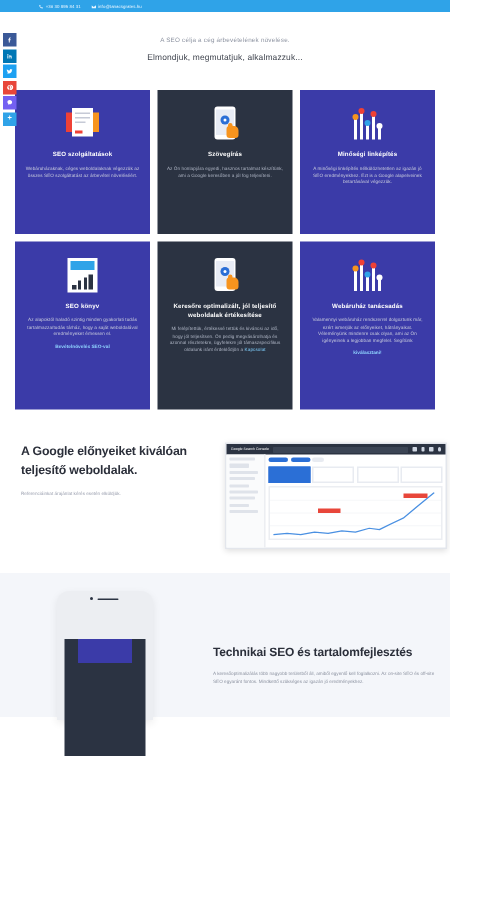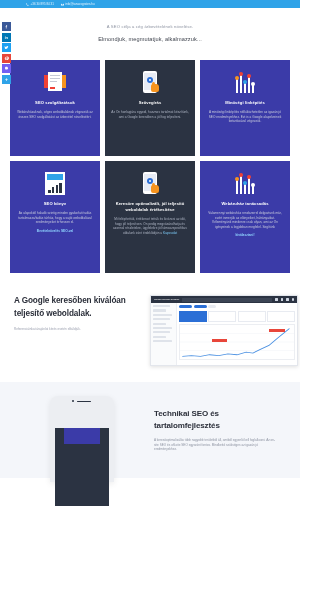--- a/index.html
+++ b/index.html
@@ -128,21 +128,21 @@
   .gsc-chip { height:3px; width:13px; background:#2b6fd6; border-radius:1.5px; }
   .gsc-chip.g { background:#e8ebf1; width:8px; }
   .gsc-cards { display:flex; gap:1.5px; margin-bottom:2px; }
   .gsc-card { flex:1; height:11px; border:.5px solid #e8ebf1; }
   .gsc-card.sel { background:#2b6fd6; border-color:#2b6fd6; }
   .chart-wrap { position:relative; height:36px; border:.5px solid #eceef2; }
   .chart-wrap svg { position:absolute; inset:0; width:100%; height:100%; }
   .ann { position:absolute; background:#e8463a; height:2.5px; }
 
   
-  .bsec { margin-top:16px; background:#f4f6fa; padding:14px 12px 0; display:flex; height:96px; }
+  .bsec { margin-top:16px; background:#f4f6fa; padding:14px 0 0; display:flex; height:96px;align-items:center; }
   .bphone { width:140px; display:flex; justify-content:center; }
   .phone {
     width:64px; height:86px; background:#eceef2; border-radius:8px 8px 0 0;
     box-shadow:0 2px 6px rgba(0,0,0,.08); padding:8px 5px 0; position:relative;
   }
   .phone .cam{position:absolute;left:22px;top:4px;width:2px;height:2px;background:#2b3342;border-radius:50%;}
   .phone .spk{position:absolute;left:27px;top:4.5px;width:14px;height:1.3px;background:#2b3342;border-radius:1px;}
   .phone .scr{background:#2b3342;height:78px;}
   .phone .blk{margin:24px 9px 0;height:16px;background:#3b3ba8;}
   .btext { flex:1; padding:12px 10px 0 2px; }
@@ -321,21 +321,21 @@
         </div>
       </div>
       <div class="card-title">Webáruház tanácsadás</div>
       <div class="card-body">Valamennyi webáruház rendszerrel dolgoztunk már, ezért ismerjük az előnyeiket, hátrányaikat. Véleményünk mindenre csak olyan, ami az Ön igényeinek a legjobban megfelel. Segítünk</div>
       <a class="card-link">kiválasztani!</a>
     </div>
   </div>
 
   <div class="gsec">
     <div class="gtext">
-      <div class="gtitle">A Google keresőben kiválóan teljesítő weboldalak.</div>
+      <div class="gtitle">A Google előnyeiket kiválóan teljesítő weboldalak.</div>
       <div class="gsub">Referenciáinkat árajánlat kérés esetén elküldjük.</div>
     </div>
     <div class="gshot">
       <div class="gsc">
         <div class="gsc-top">
           <span class="gsc-brand">Google Search Console</span>
           <span class="gsc-search"></span>
           <span class="gsc-ico"></span>
           <span class="gsc-ico"></span>
           <span class="gsc-ico"></span>

